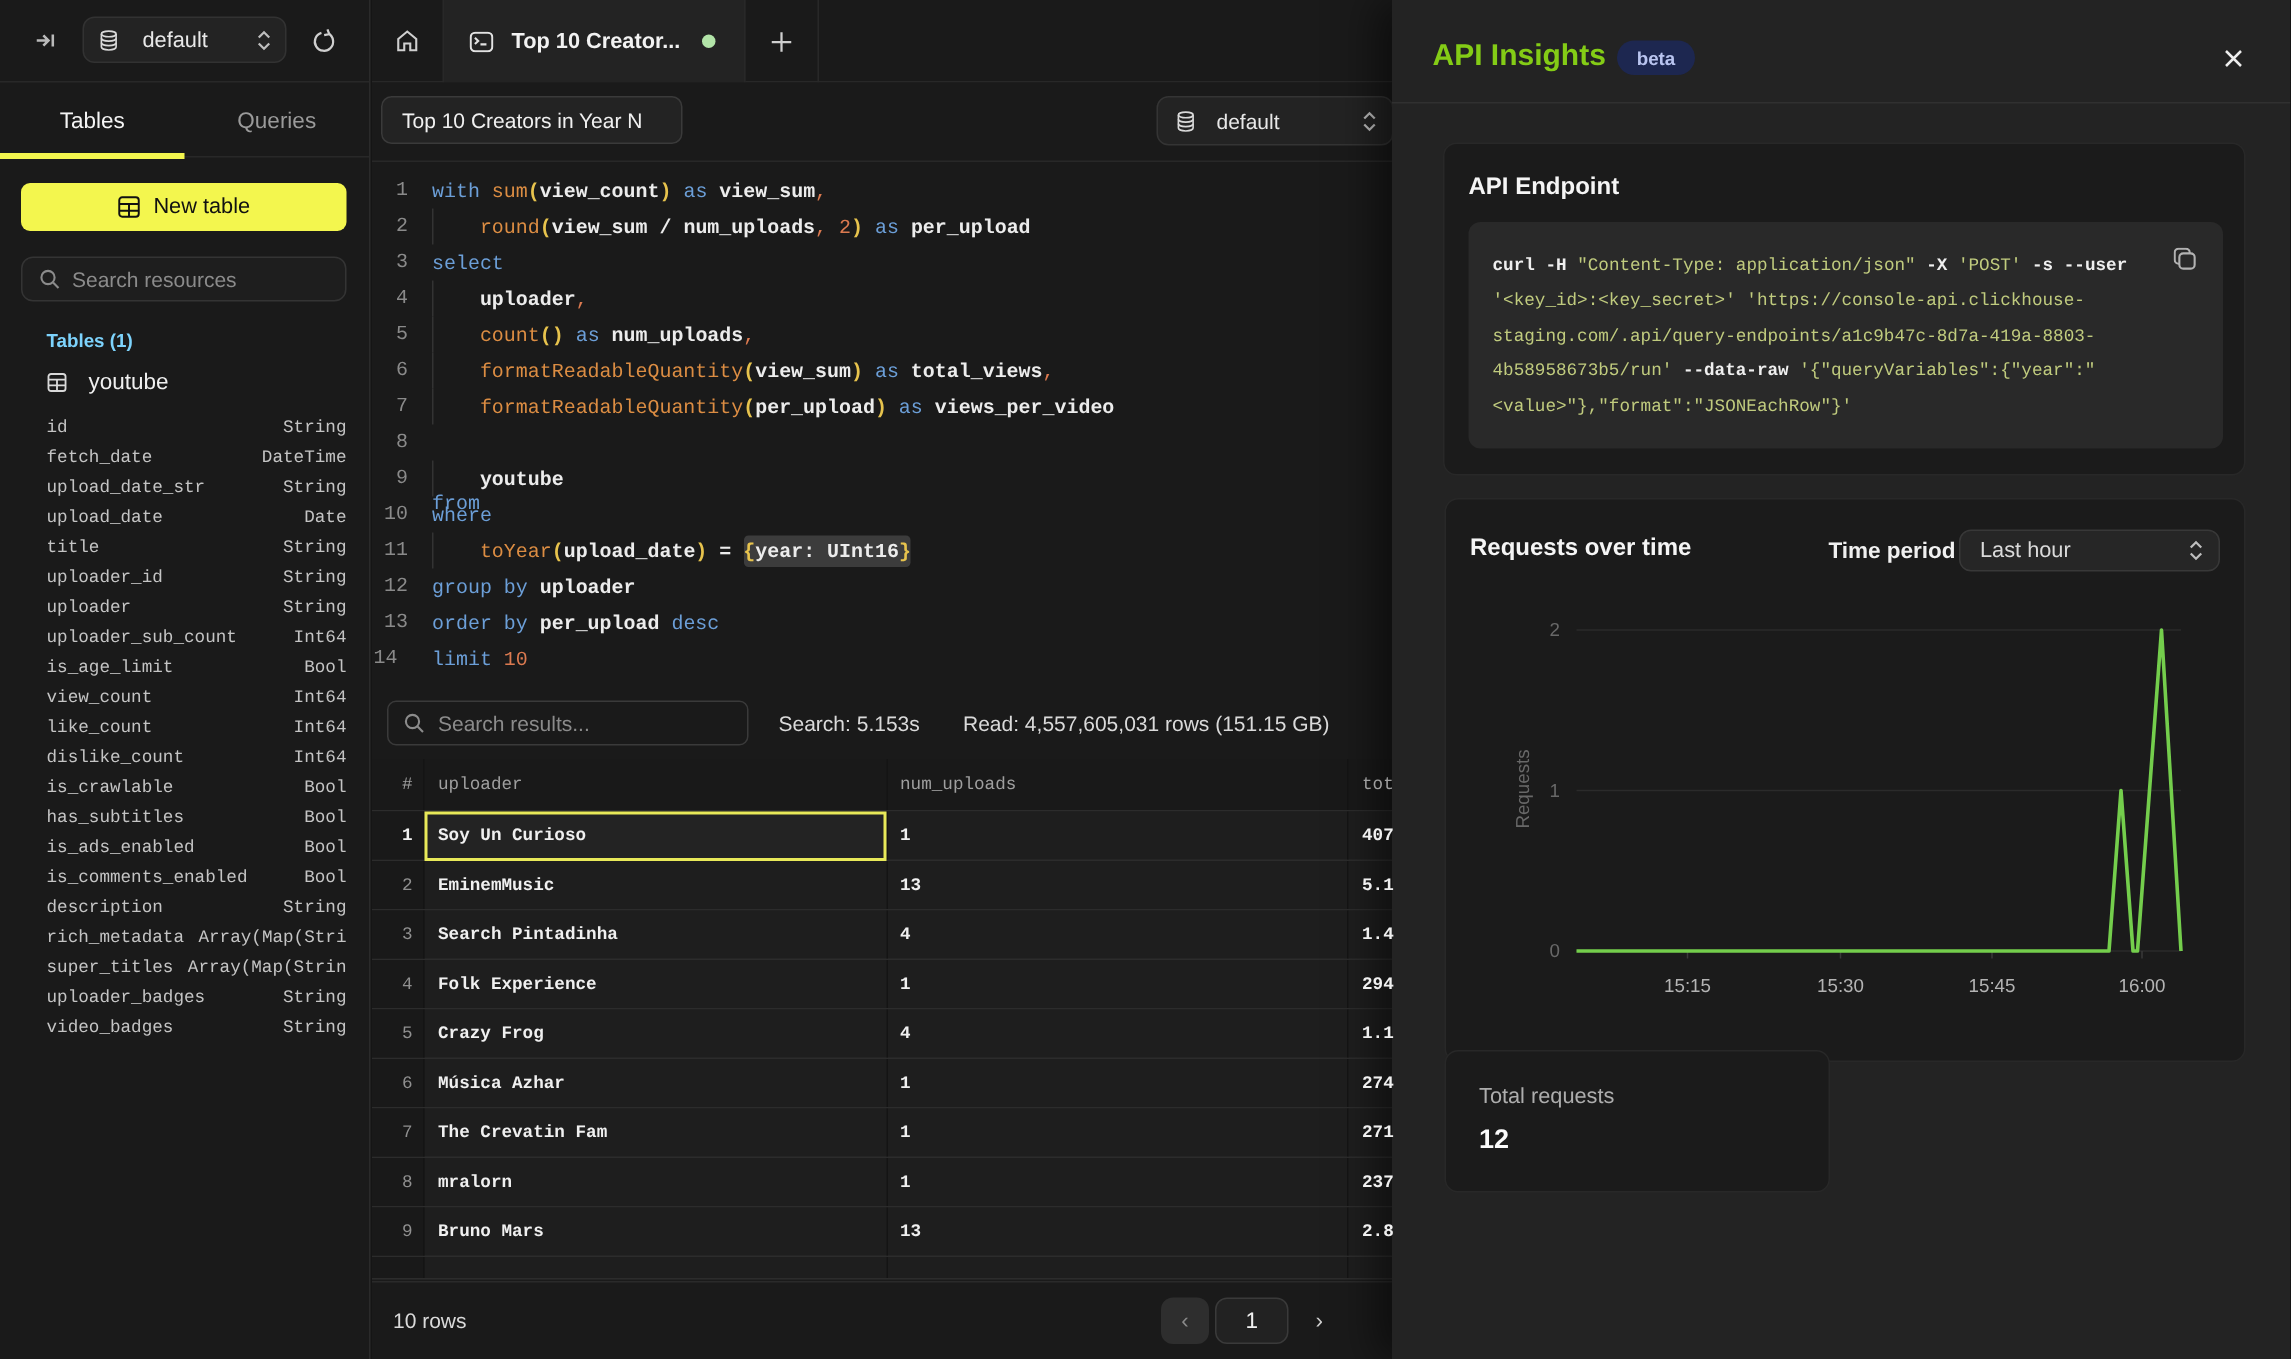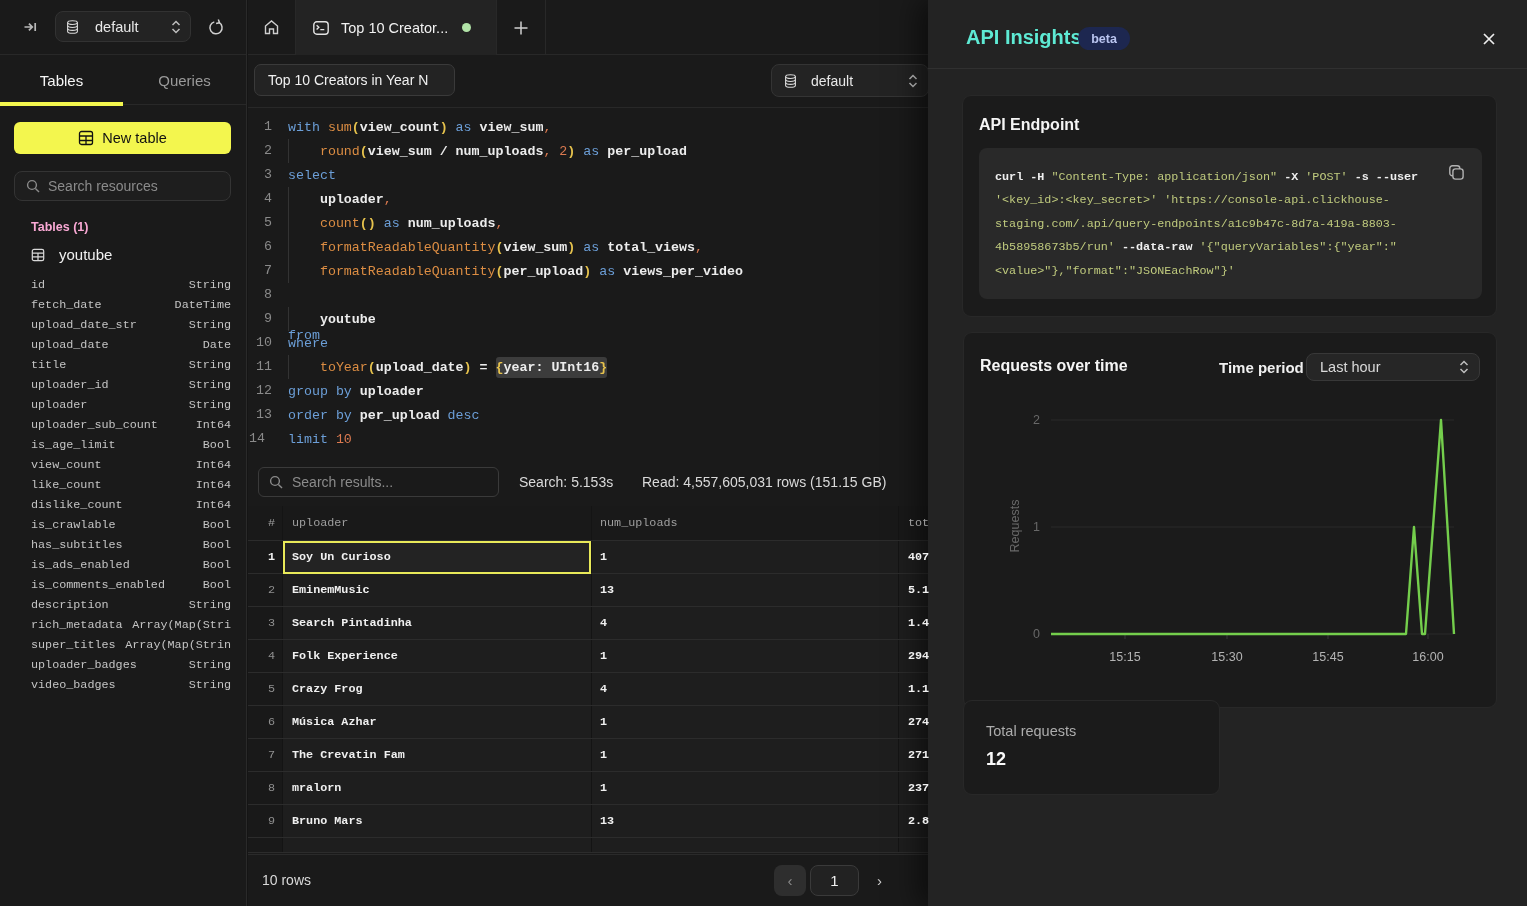--- a/index.html
+++ b/index.html
@@ -15,32 +15,32 @@
 .db-select { position:absolute; left:55px; top:11px; width:136px; height:31px; background:#232323; border:1px solid #323232; border-radius:8px; display:flex; align-items:center; }
 .db-select .txt { font-size:14.5px; color:#e8e8e8; margin-left:16px; }
 .refresh-ic { position:absolute; left:207px; top:19px; }
 .sb-tabs { position:absolute; top:55px; left:0; width:100%; height:50px; border-bottom:1px solid #282828; }
 .sb-tab { position:absolute; top:0; height:50px; width:123px; display:flex; align-items:center; justify-content:center; font-size:15px; }
 .sb-tab.active { color:#f5f5f5; }
 .sb-tab.inactive { color:#9a9a9a; }
 .sb-underline { position:absolute; left:0; top:102px; width:123px; height:4px; background:#f3f64e; }
 .newtable { position:absolute; left:14px; top:122px; width:217px; height:32px; background:#f3f64e; border-radius:6px; display:flex; align-items:center; justify-content:center; color:#111; font-size:14.5px; gap:8px; }
 .searchbox { position:absolute; left:14px; top:171px; width:217px; height:30px; background:#1e1e1e; border:1px solid #343434; border-radius:8px; display:flex; align-items:center; color:#8b8b8b; font-size:14px; gap:8px; padding-left:11px; }
-.tables-lbl { position:absolute; left:31px; top:220px; font-size:12.5px; font-weight:bold; color:#f9a8d4; }
+.tables-lbl { position:absolute; left:31px; top:220px; font-size:12.5px; font-weight:bold; color:#7dd3fc; }
 .yt-row { position:absolute; left:31px; top:246px; display:flex; align-items:center; gap:14px; color:#f0f0f0; font-size:15px; }
 .collist { position:absolute; left:31px; top:275px; width:200px; }
 .colrow { height:20px; display:flex; justify-content:space-between; font-family:"Liberation Mono", monospace; font-size:11.75px; color:#c4c4c4; align-items:center; }
 .colrow .t { color:#c4c4c4; }
 
 
 .main { position:absolute; left:248px; top:0; width:1279px; height:906px; background:#1a1a1a; }
 .tabbar { position:absolute; left:0; top:0; width:100%; height:55px; background:#1a1a1a; border-bottom:1px solid #282828; }
 .home-sec { position:absolute; left:0; top:0; width:48px; height:55px; border-right:1px solid #282828; display:flex; align-items:center; justify-content:center; }
 .tab-active { position:absolute; left:48px; top:0; width:201px; height:55px; background:#232323; border-right:1px solid #282828; display:flex; align-items:center; }
-.tab-active .ttl { color:#f2f2f2; font-size:14.5px; font-weight:normal; margin-left:12px; }
+.tab-active .ttl { color:#f2f2f2; font-size:14.5px; font-weight:bold; margin-left:12px; }
 .gdot { width:9px; height:9px; border-radius:50%; background:#b2e4a8; margin-left:14px; }
 .plus-sec { position:absolute; left:249px; top:0; width:49px; height:55px; border-right:1px solid #282828; display:flex; align-items:center; justify-content:center; }
 .qhead { position:absolute; left:0; top:55px; width:100%; height:53px; background:#1a1a1a; border-bottom:1px solid #282828; }
 .qtitle { position:absolute; left:6px; top:9px; width:201px; height:32px; background:#232323; border:1px solid #3a3a3a; border-radius:7px; display:flex; align-items:center; padding-left:13px; font-size:14px; color:#f0f0f0; box-sizing:border-box; }
 .qdb { position:absolute; left:523px; top:9px; width:158px; height:33px; background:#232323; border:1px solid #343434; border-radius:8px; display:flex; align-items:center; box-sizing:border-box; }
 
 
 .editor { position:absolute; left:0; top:109px; width:100%; height:351px; background:#1a1a1a; }
 .eline { position:absolute; height:24px; display:flex; align-items:center; font-family:"Liberation Mono", monospace; font-size:13.3px; white-space:pre; }
 .lnum { position:absolute; width:30px; text-align:right; color:#8a8a8a; font-family:"Liberation Mono", monospace; font-size:13.3px; height:24px; line-height:24px; }
@@ -73,21 +73,21 @@
 .row1 .c0 { color:#f0f0f0; font-weight:bold; }
 .res-foot { position:absolute; left:0; top:854px; width:100%; height:52px; border-top:1px solid #2a2a2a; }
 .rows-lbl { position:absolute; left:14px; top:17px; font-size:14px; color:#dadada; }
 .pg-prev { position:absolute; left:526px; top:10px; width:32px; height:31px; background:#2e2e2e; border-radius:8px; display:flex; align-items:center; justify-content:center; color:#8a8a8a; font-size:15px; }
 .pg-num { position:absolute; left:562px; top:10px; width:49px; height:31px; background:#222222; border:1px solid #3a3a3a; border-radius:8px; display:flex; align-items:center; justify-content:center; color:#f0f0f0; font-size:15px; box-sizing:border-box; }
 .pg-next { position:absolute; left:618px; top:12px; width:27px; height:27px; display:flex; align-items:center; justify-content:center; color:#cfcfcf; font-size:15px; }
 
 
 .panel { position:absolute; left:928px; top:0; width:599px; height:906px; background:#232323; box-shadow:-10px 0 26px rgba(0,0,0,0.5); }
 .p-head { position:absolute; left:0; top:0; width:100%; height:69px; border-bottom:1px solid #303030; }
-.p-title { position:absolute; left:38px; top:26px; font-size:20px; font-weight:bold; color:#5eead4; }
+.p-title { position:absolute; left:27px; top:26px; font-size:20px; font-weight:bold; color:#84cc16; }
 .beta { position:absolute; left:150px; top:27px; width:52px; height:23px; background:#1d2750; border-radius:12px; display:flex; align-items:center; justify-content:center; color:#b9c4ef; font-size:12.5px; font-weight:bold; }
 .p-close { position:absolute; left:555px; top:33px; }
 .card { position:absolute; background:#1b1b1b; border:1px solid #282828; border-radius:9px; }
 .card-ep { left:34px; top:95px; width:535px; height:222px; }
 .ep-title { position:absolute; left:16px; top:20px; font-size:16px; font-weight:bold; color:#f5f5f5; }
 .codeblock { position:absolute; left:16px; top:52px; width:503px; height:151px; background:#292929; border-radius:8px; font-family:"Liberation Mono", monospace; font-size:11.75px; line-height:23.5px; padding:17.5px 0 0 16px; color:#c0cb7e; white-space:pre; }
 .codeblock b { color:#efefef; font-weight:bold; }
 .copy-ic { position:absolute; left:486px; top:69px; }
 .card-req { left:35px; top:332px; width:534px; height:376px; }
 .req-title { position:absolute; left:16px; top:24px; font-size:16px; font-weight:bold; color:#f5f5f5; }

